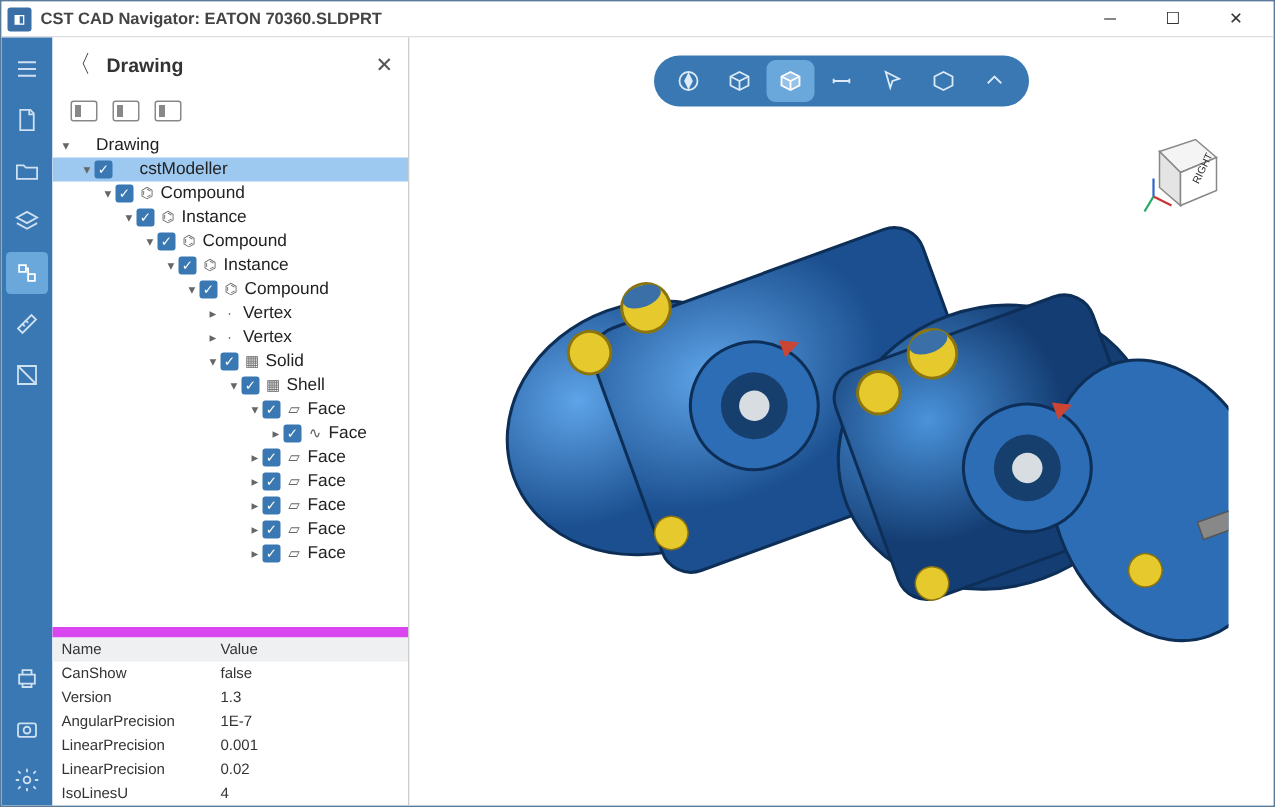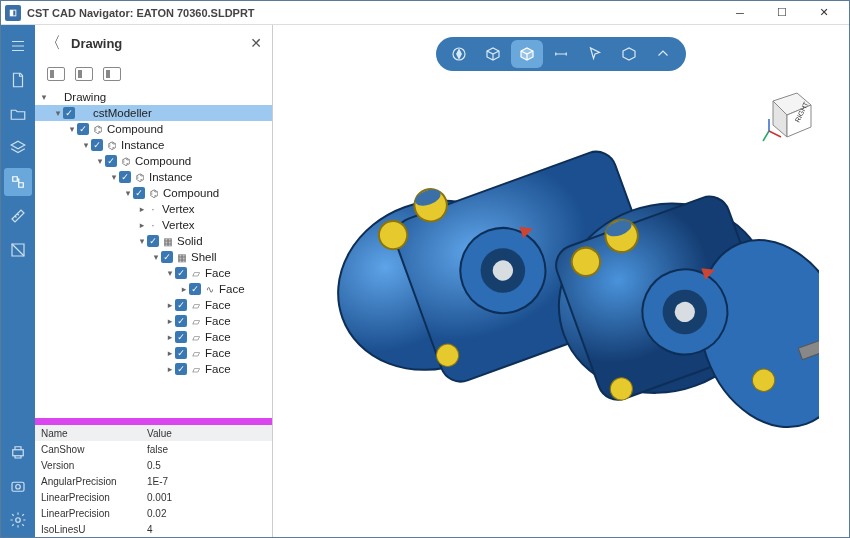--- a/index.html
+++ b/index.html
@@ -260,21 +260,21 @@
         <div class="prow hd">
           <div class="pn">Name</div>
           <div class="pv">Value</div>
         </div>
         <div class="prow">
           <div class="pn">CanShow</div>
           <div class="pv">false</div>
         </div>
         <div class="prow">
           <div class="pn">Version</div>
-          <div class="pv">0.5</div>
+          <div class="pv">1.3</div>
         </div>
         <div class="prow">
           <div class="pn">AngularPrecision</div>
           <div class="pv">1E-7</div>
         </div>
         <div class="prow">
           <div class="pn">LinearPrecision</div>
           <div class="pv">0.001</div>
         </div>
         <div class="prow">

